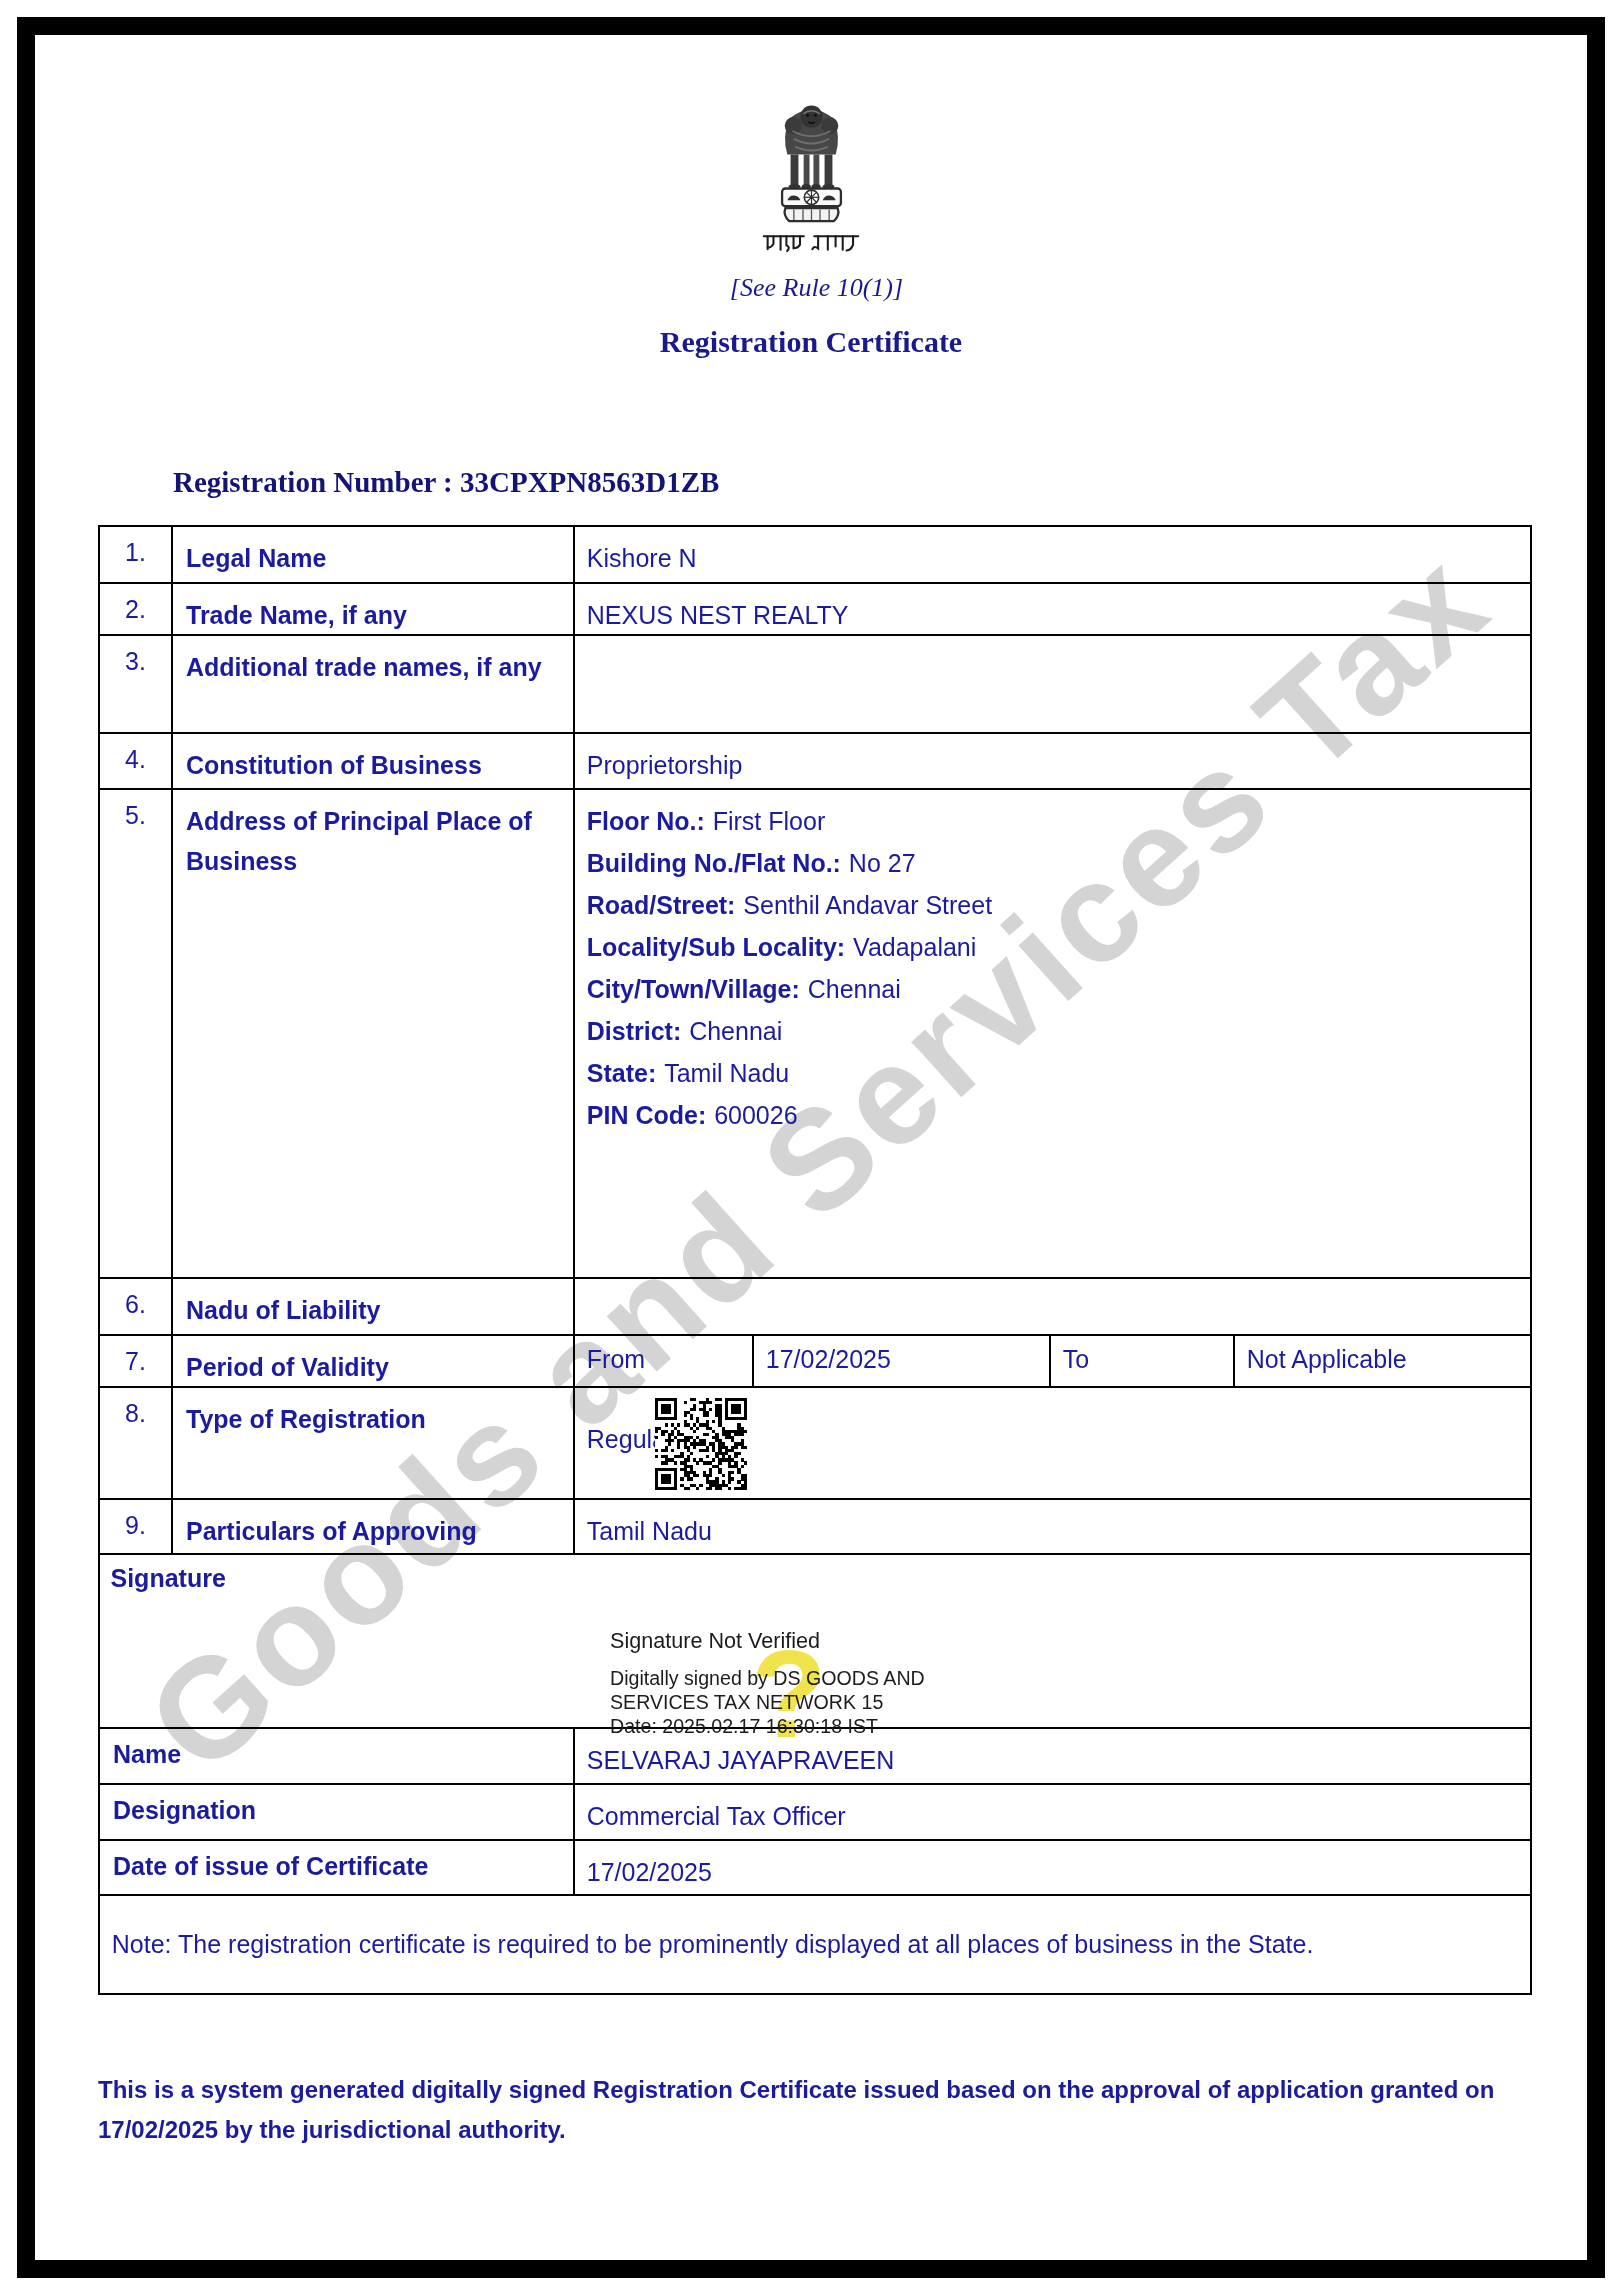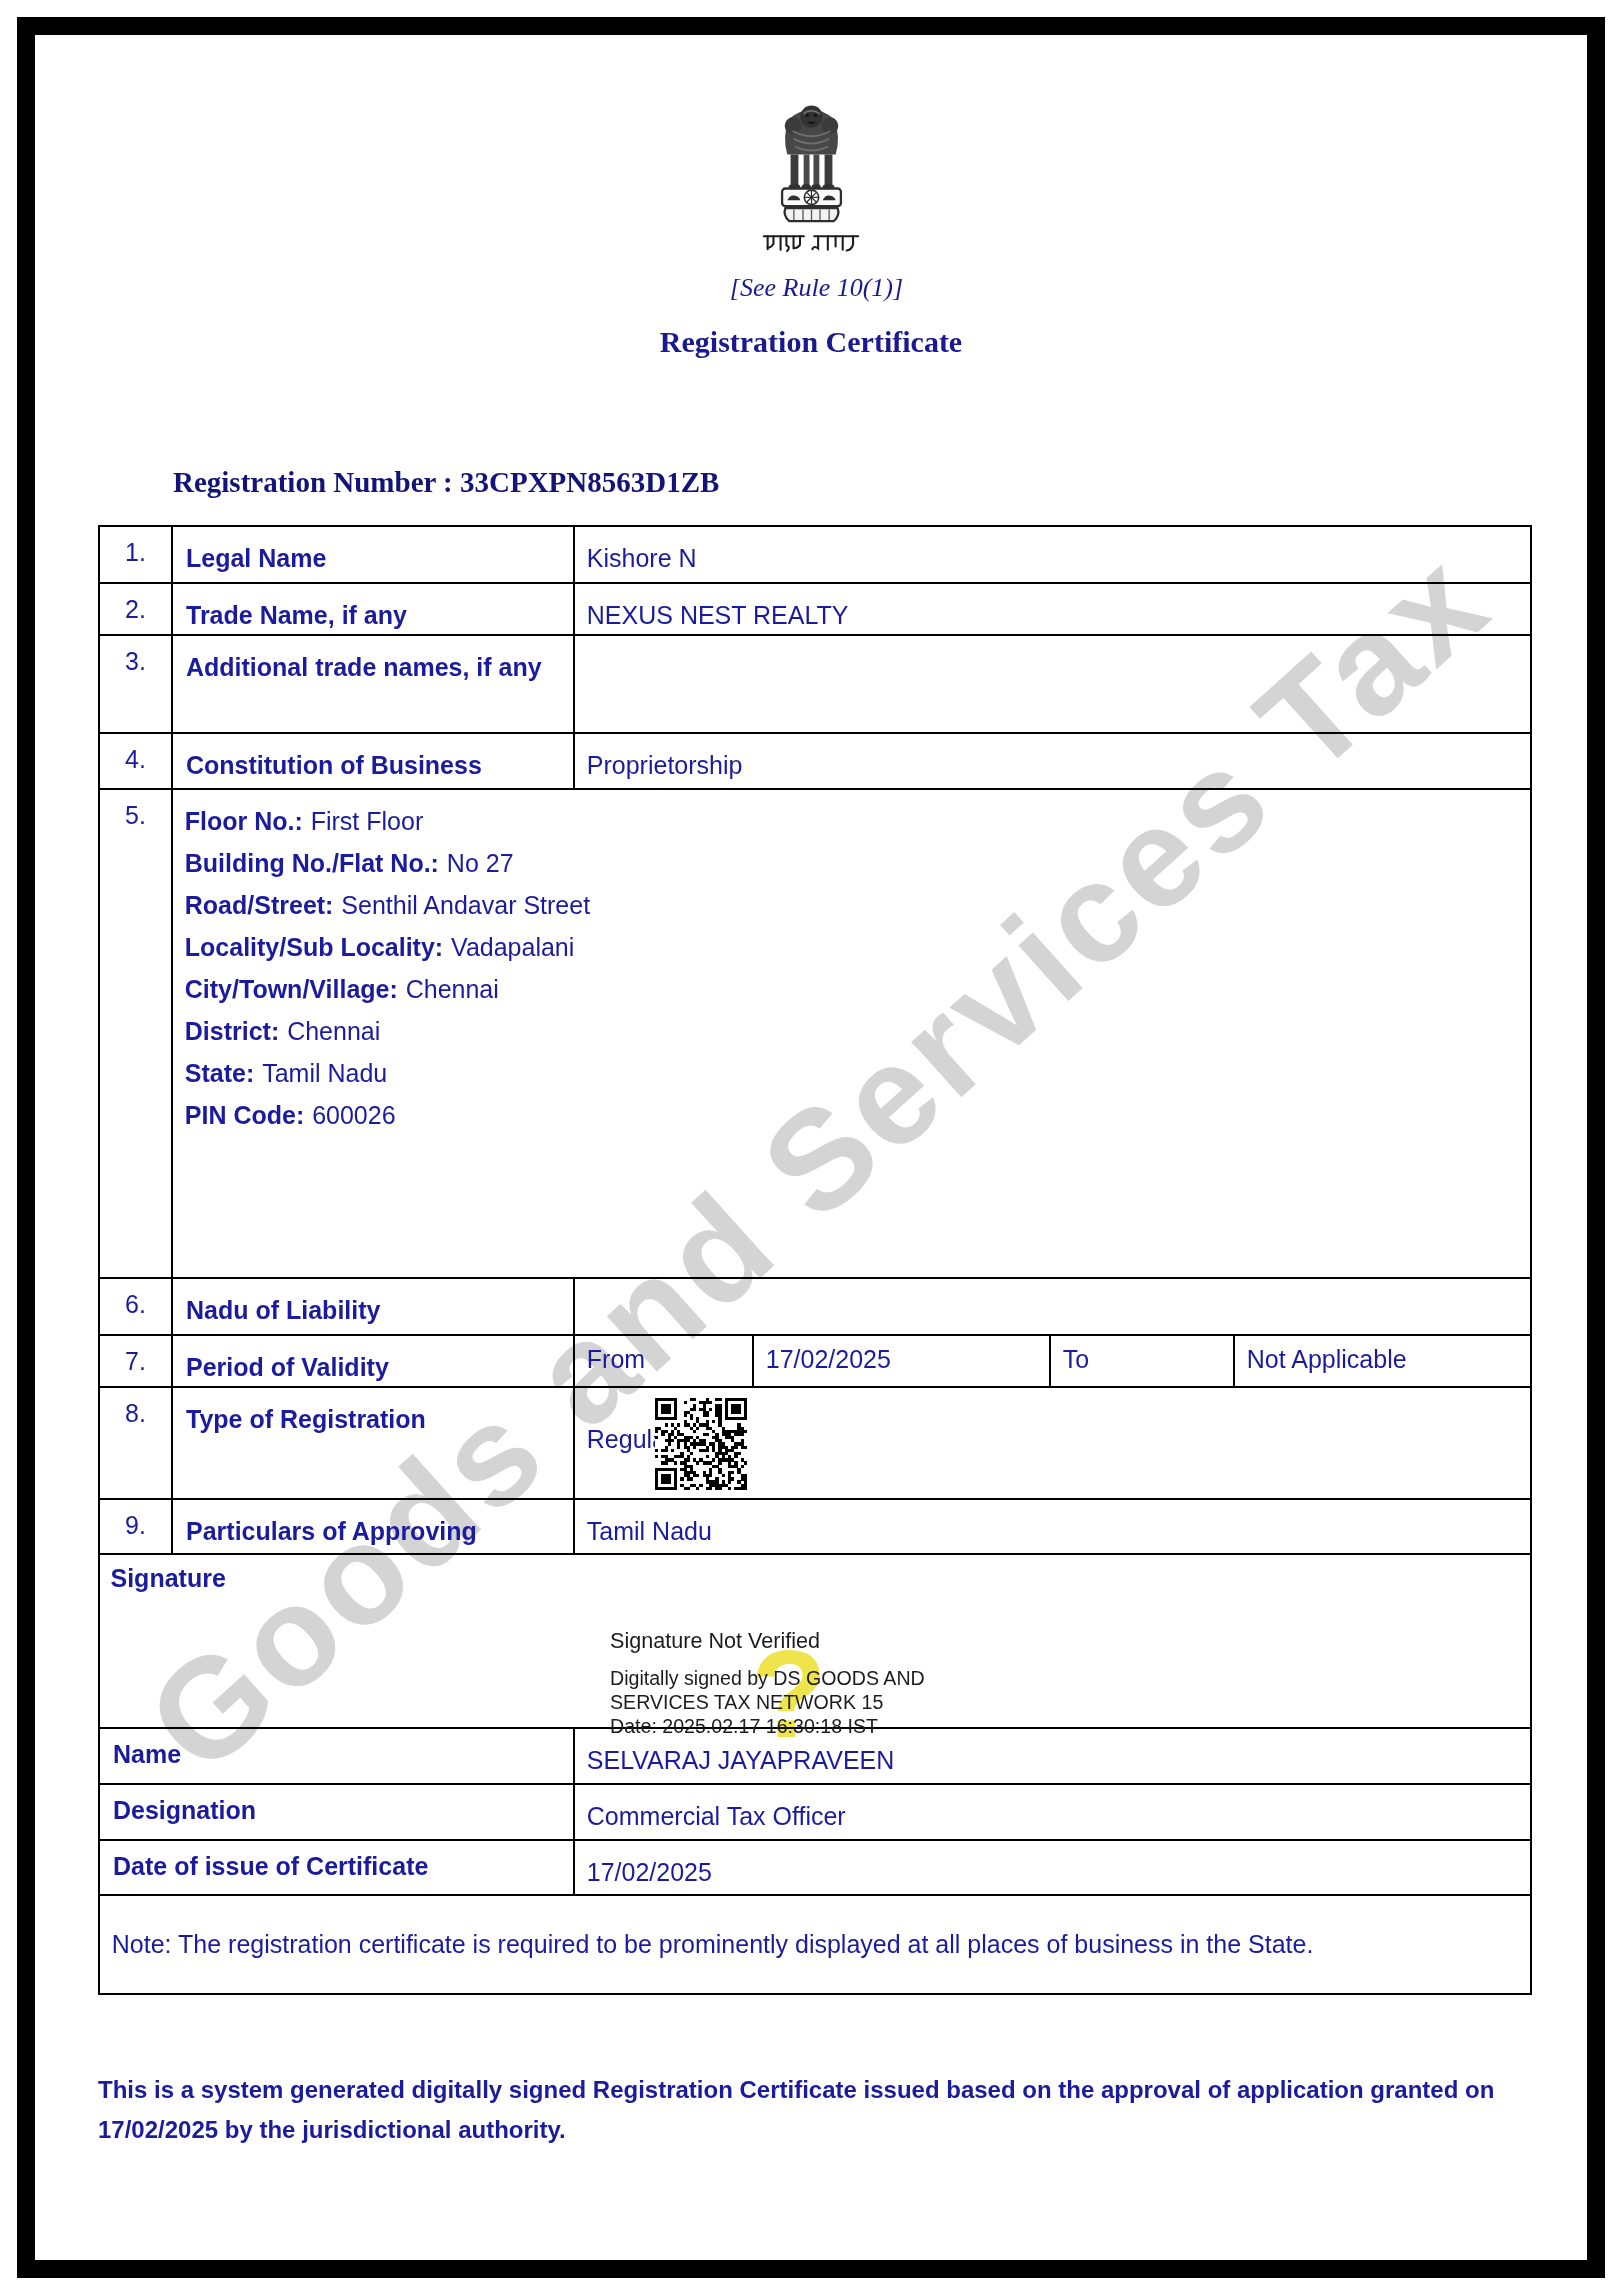--- a/index.html
+++ b/index.html
@@ -171,20 +171,21 @@
       </div>
 
       <div class="t-row h85">
         <div class="c-sno">4.</div>
         <div class="c-label">Constitution of Business</div>
         <div class="c-value">Proprietorship</div>
       </div>
 
       <div class="t-row h748">
         <div class="c-sno">5.</div>
+        <div class="c-label">Address of Principal Place of Business</div>
         <div class="c-value">
           <div class="addr-line">
             <span class="al">Floor No.:</span><span class="av">First Floor</span>
           </div>
           <div class="addr-line">
             <span class="al">Building No./Flat No.:</span><span class="av">No 27</span>
           </div>
           <div class="addr-line">
             <span class="al">Road/Street:</span><span class="av">Senthil Andavar Street</span>
           </div>

